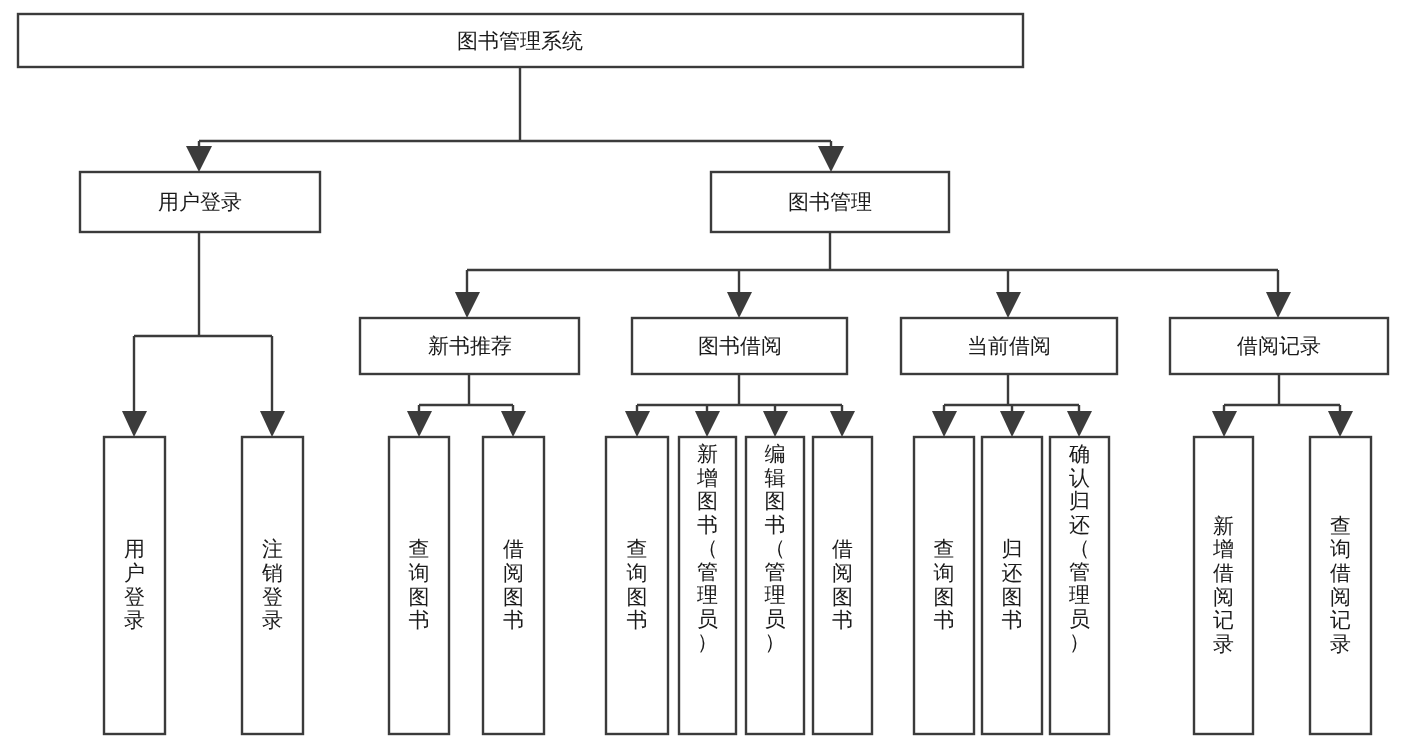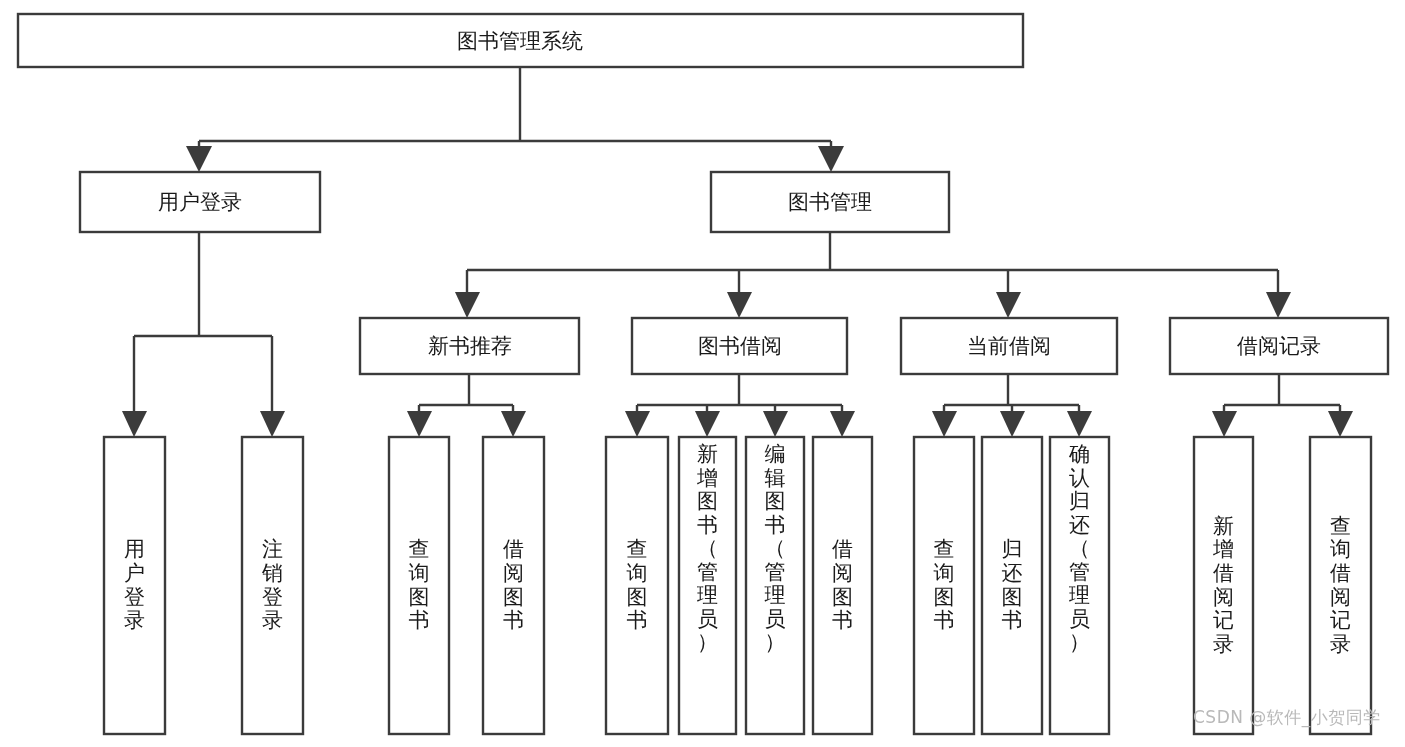--- a/index.html
+++ b/index.html
@@ -225,15 +225,14 @@
   <div class="leaf-label" style="left:914px; top:437px; width:60px; height:297px;"><span>查</span><span>询</span><span>图</span><span>书</span></div>
 
   <div class="leaf-label" style="left:982px; top:437px; width:60px; height:297px;"><span>归</span><span>还</span><span>图</span><span>书</span></div>
 
   <div class="leaf-label" style="left:1050px; top:443px; width:59px; height:291px; justify-content:flex-start;"><span>确</span><span>认</span><span>归</span><span>还</span><span>（</span><span>管</span><span>理</span><span>员</span><span>）</span></div>
 
   <div class="leaf-label" style="left:1194px; top:437px; width:59px; height:297px;"><span>新</span><span>增</span><span>借</span><span>阅</span><span>记</span><span>录</span></div>
 
   <div class="leaf-label" style="left:1310px; top:437px; width:61px; height:297px;"><span>查</span><span>询</span><span>借</span><span>阅</span><span>记</span><span>录</span></div>
 
-  <div class="watermark" style="left:1193px; top:706px;">CSDN @软件_小贺同学</div>
 
 </div>
 
 </body></html>

